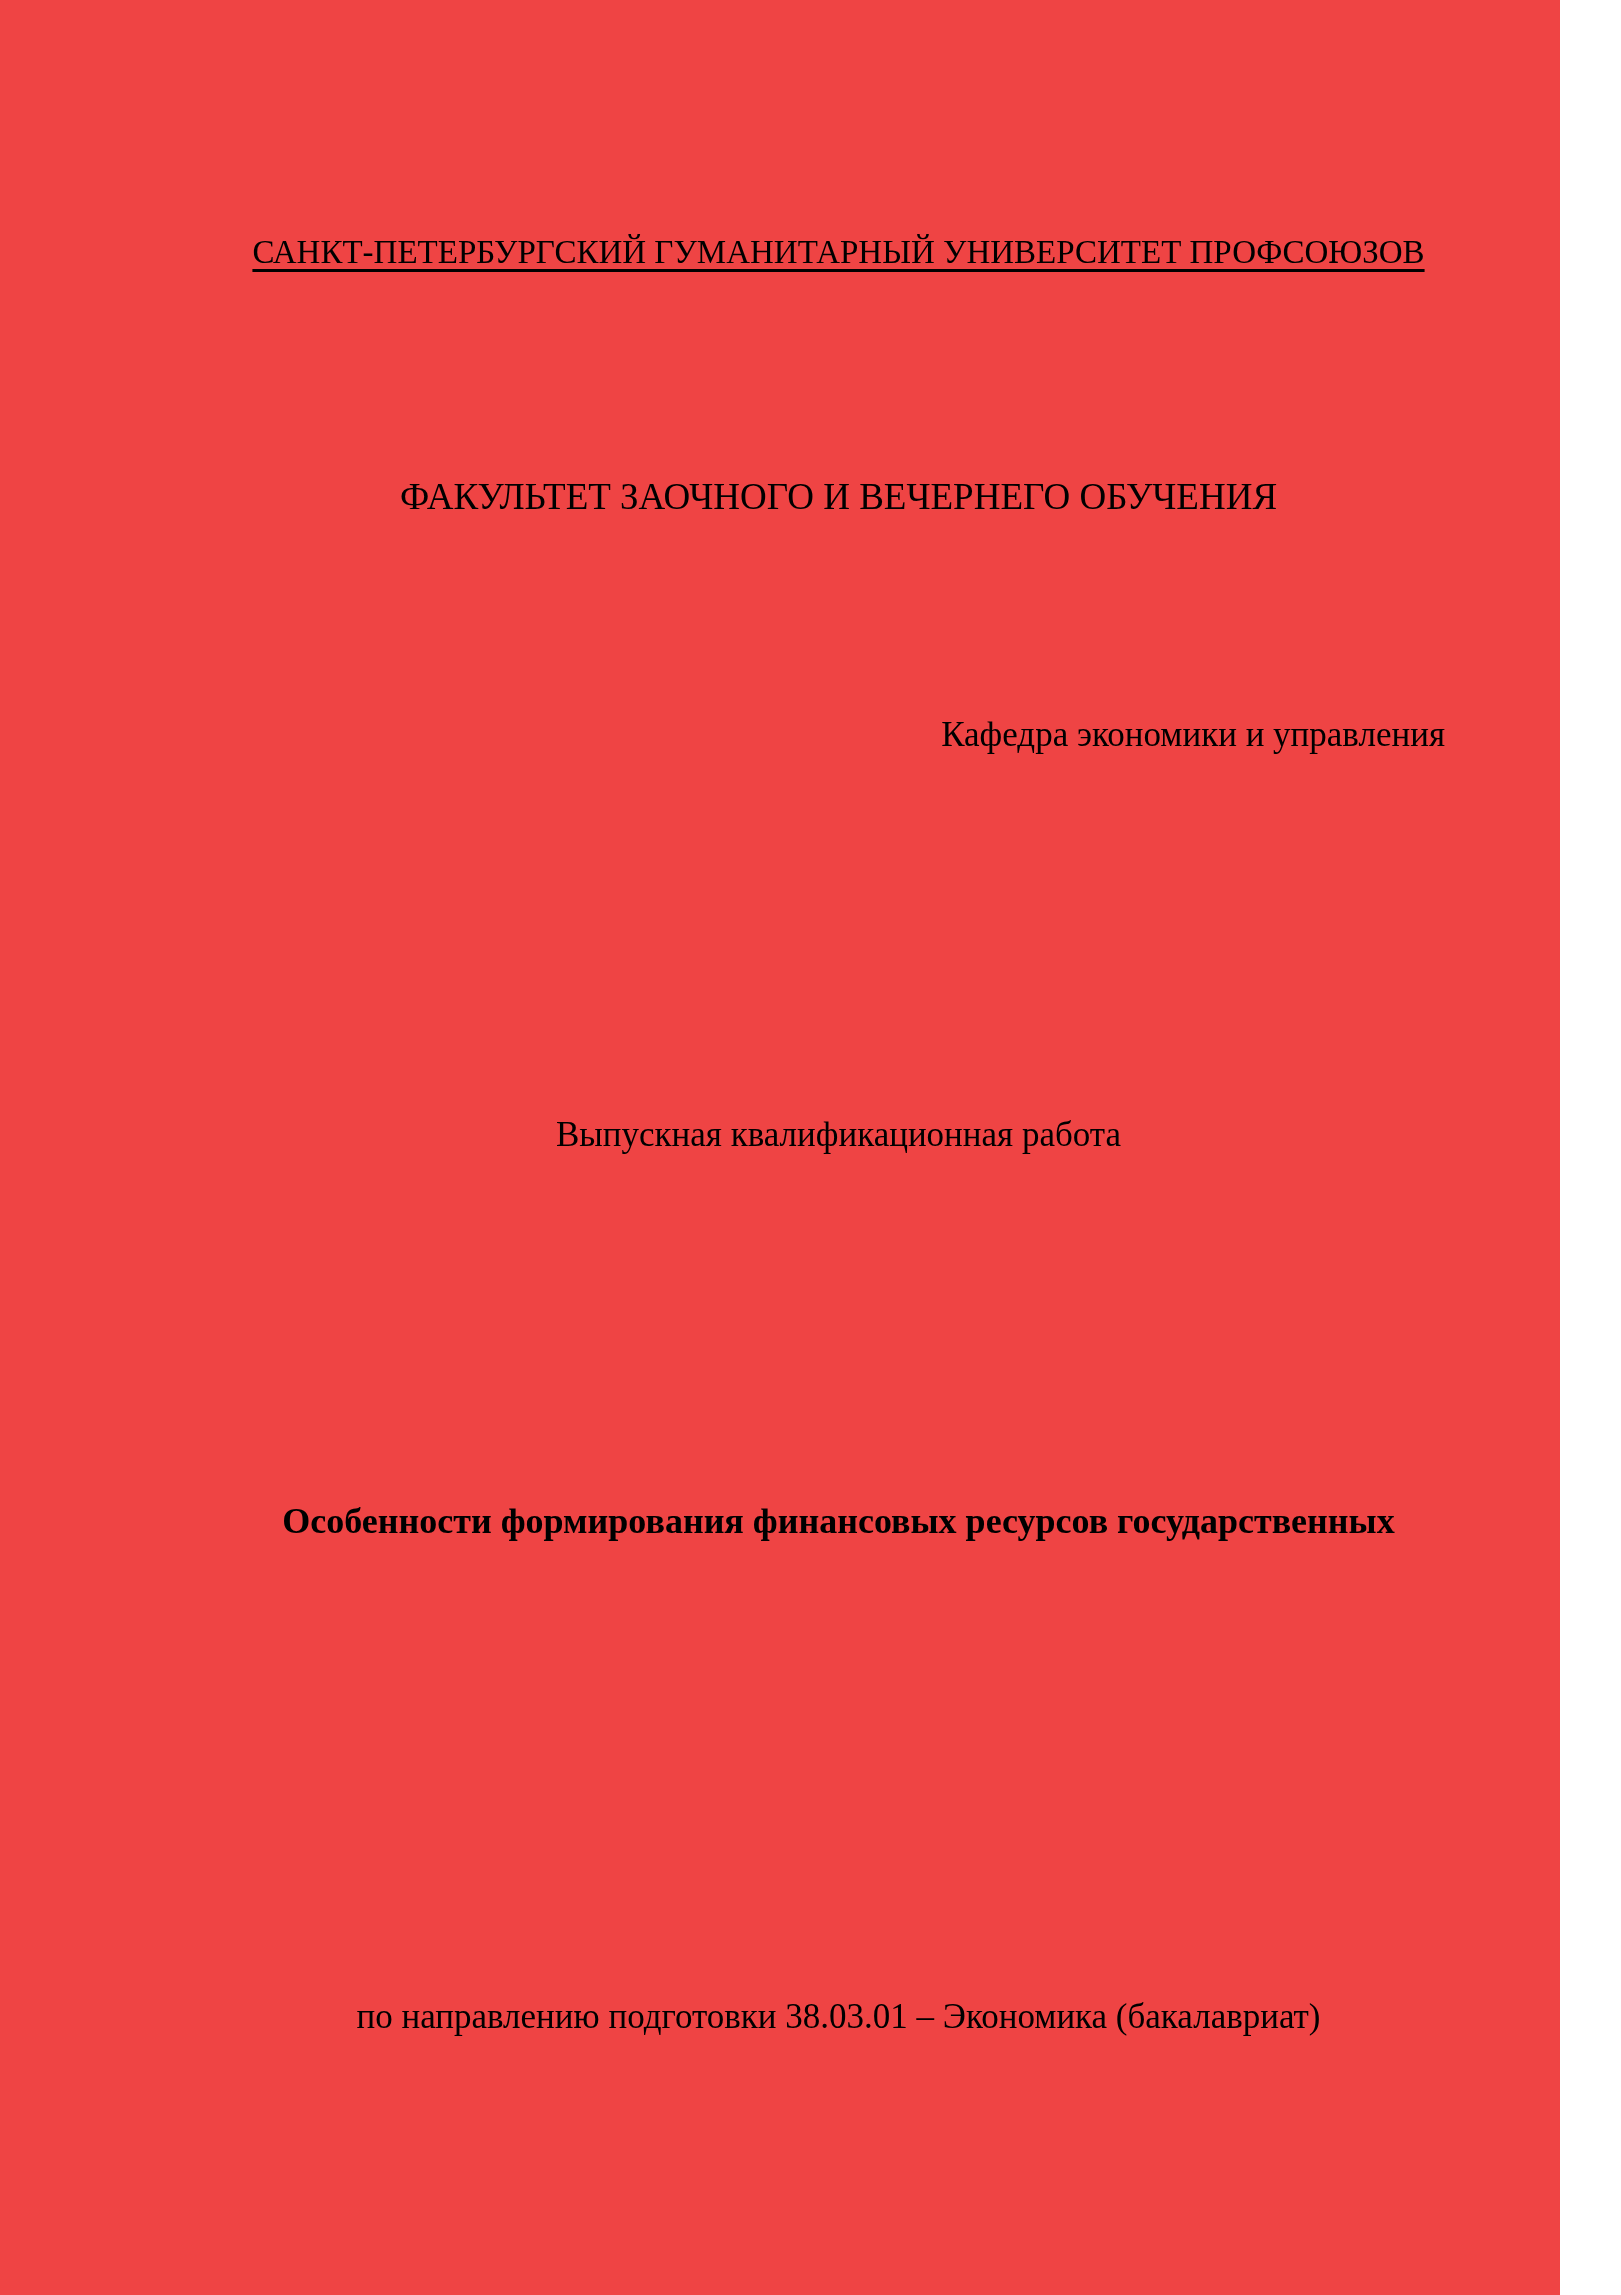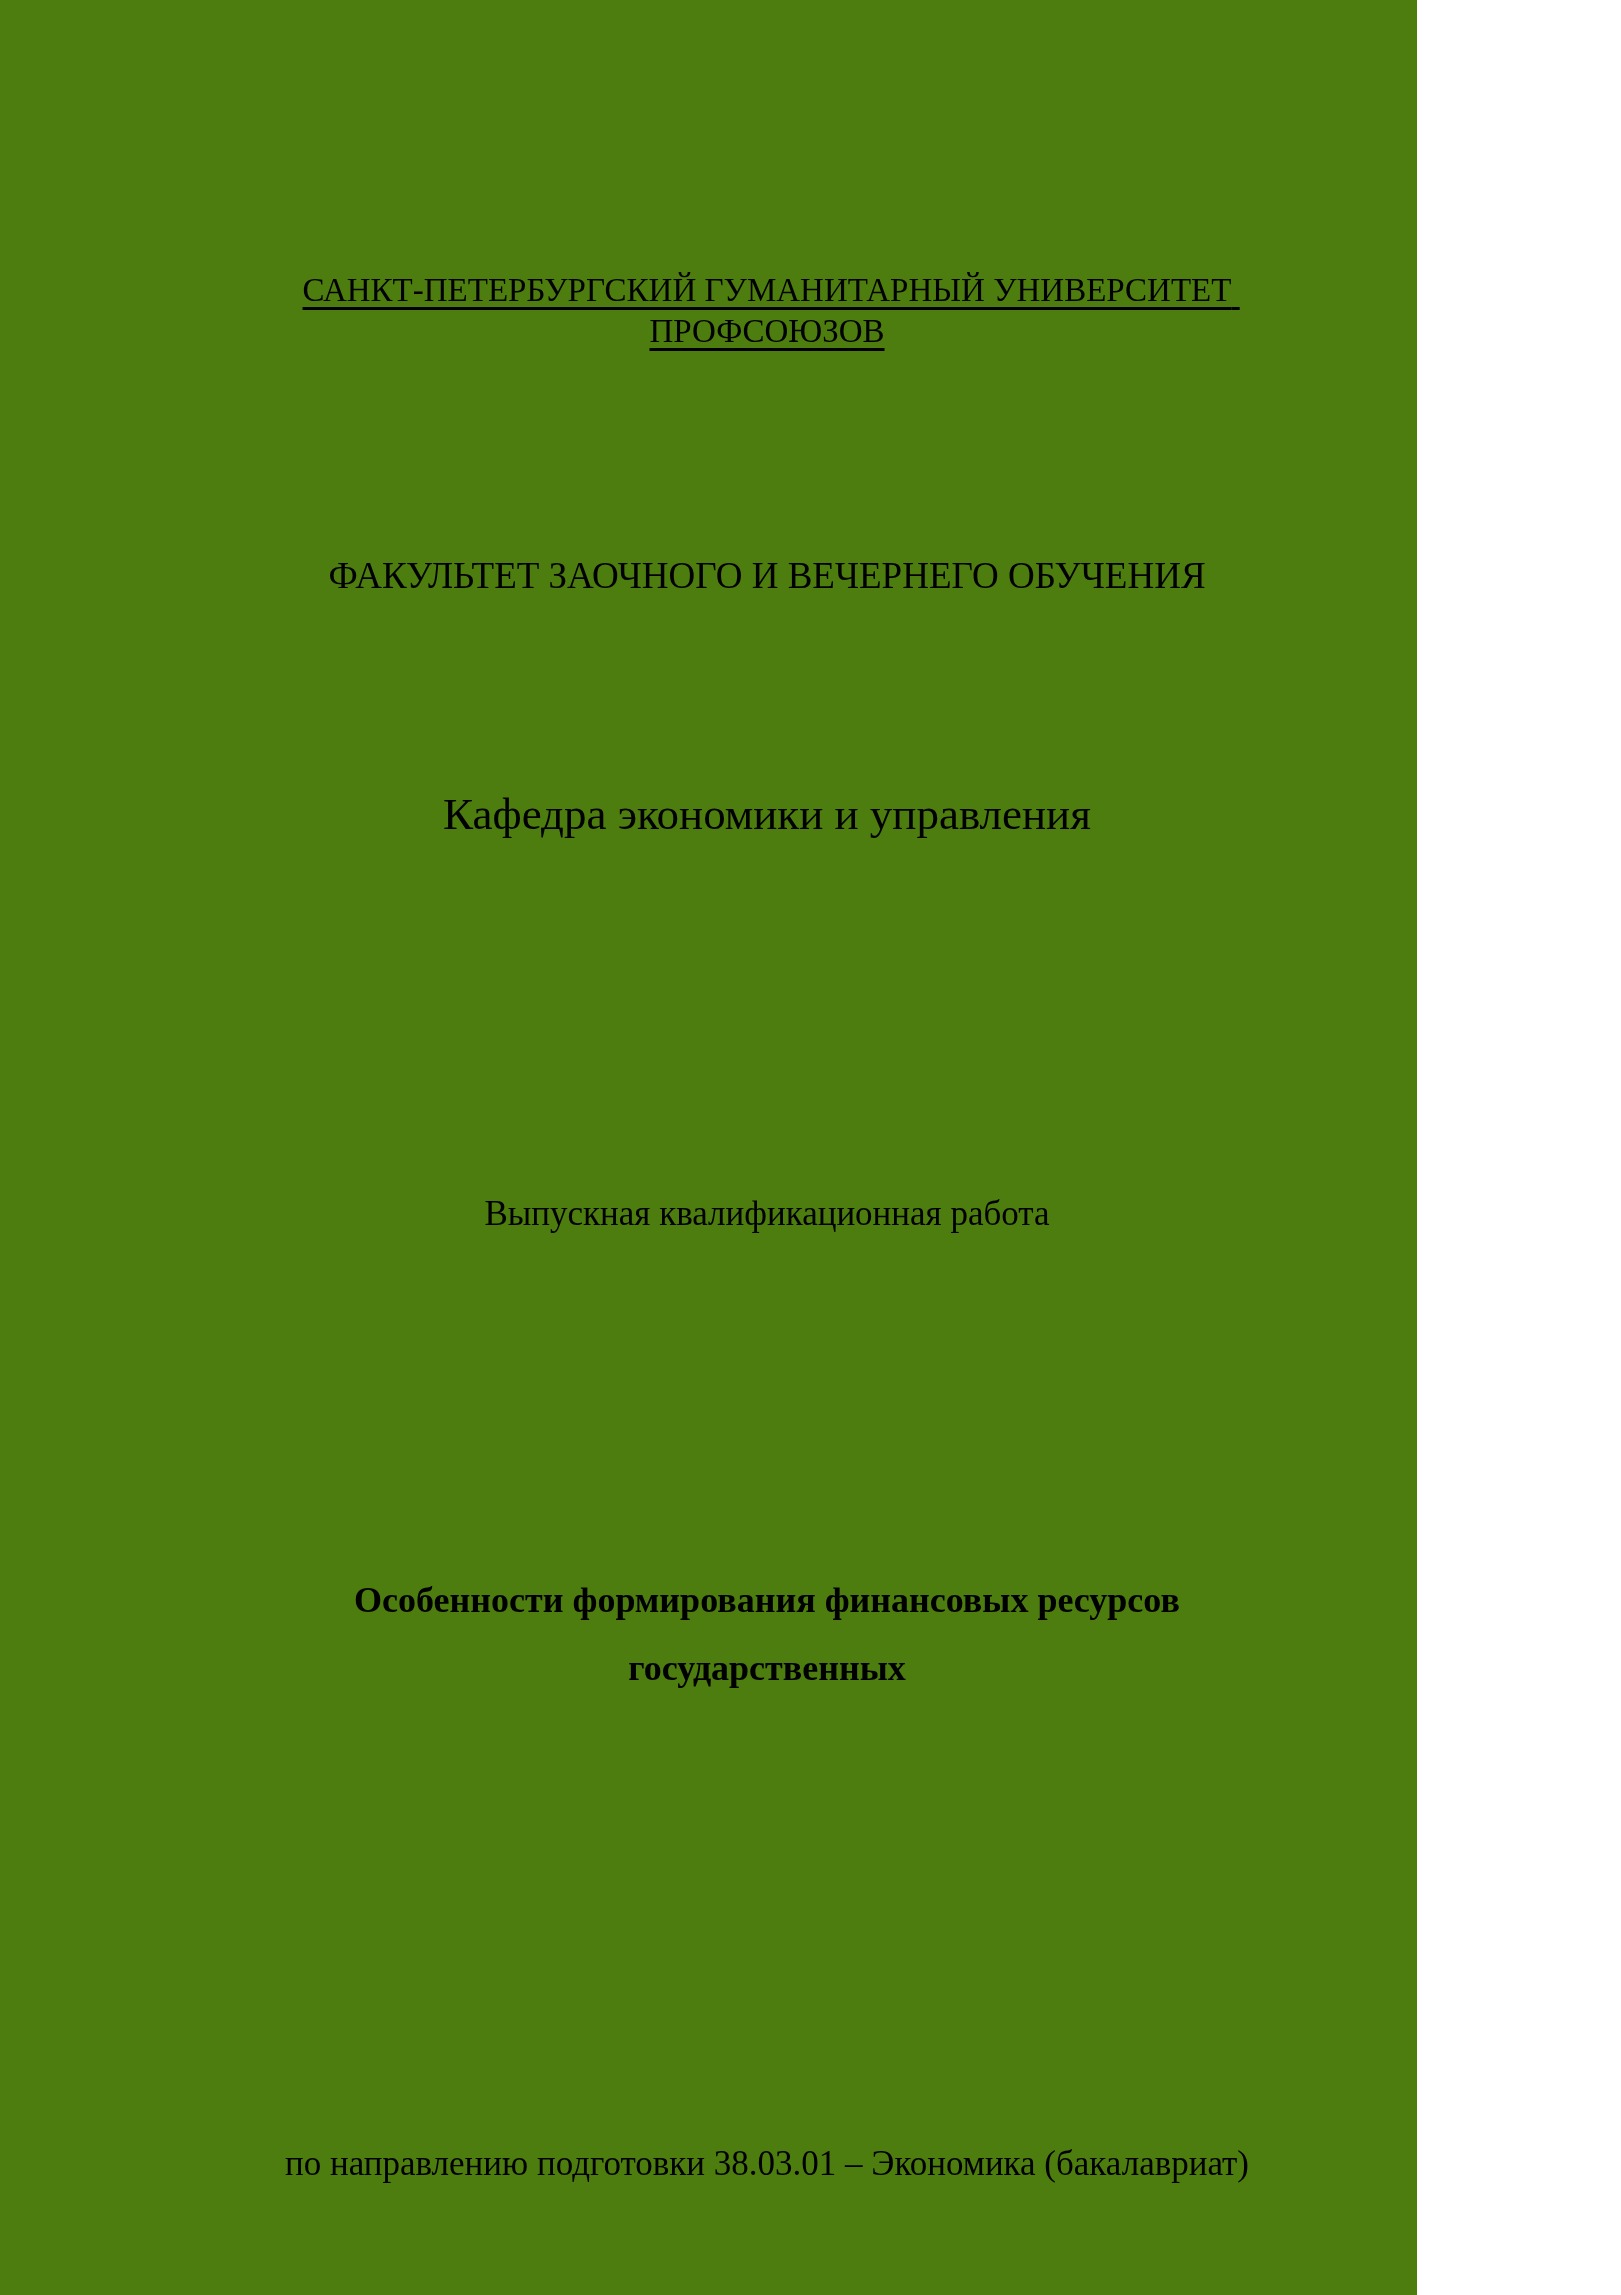--- a/index.html
+++ b/index.html
@@ -2,52 +2,52 @@
 <html lang="ru" style="font-size:12.6px"><head>
 <meta charset="utf-8">
 <style>
   html, body {
     margin: 0;
     padding: 0;
     background: #ffffff;
   }
   .page {
     position: relative;
-    width: 1417px;
+    width: 1560px;
     height: 2295px;
-    background: #4d7c0f;
+    background: #ef4444;
     color: #000000;
     font-family: "Liberation Serif", "DejaVu Serif", serif;
     font-size: 35px;
     line-height: 50px;
     overflow: hidden;
     box-sizing: border-box;
-    padding: 120px 115px 0 232px;
+    padding: 82px 115px 0 232px;
     white-space: pre-wrap;
   }
 
   .university {
     font-size: 33px;
     line-height: 41px;
     text-align: center;
     text-decoration: underline;
     text-underline-offset: 6.3px;
   }
   .faculty {
     margin-top: 52px;
     font-size: 37px;
     line-height: 44px;
     font-weight: normal;
     text-align: center;
   }
   .department {
     margin-top: 44px;
-    font-size: 45px;
+    font-size: 35px;
     line-height: 44px;
-    text-align: center;
+    text-align: right;
   }
   .work-type {
     margin-top: 203px;
     text-align: center;
   }
   .thesis-title {
     margin-top: 41px;
     font-size: 36px;
     font-weight: bold;
     line-height: 68px;

